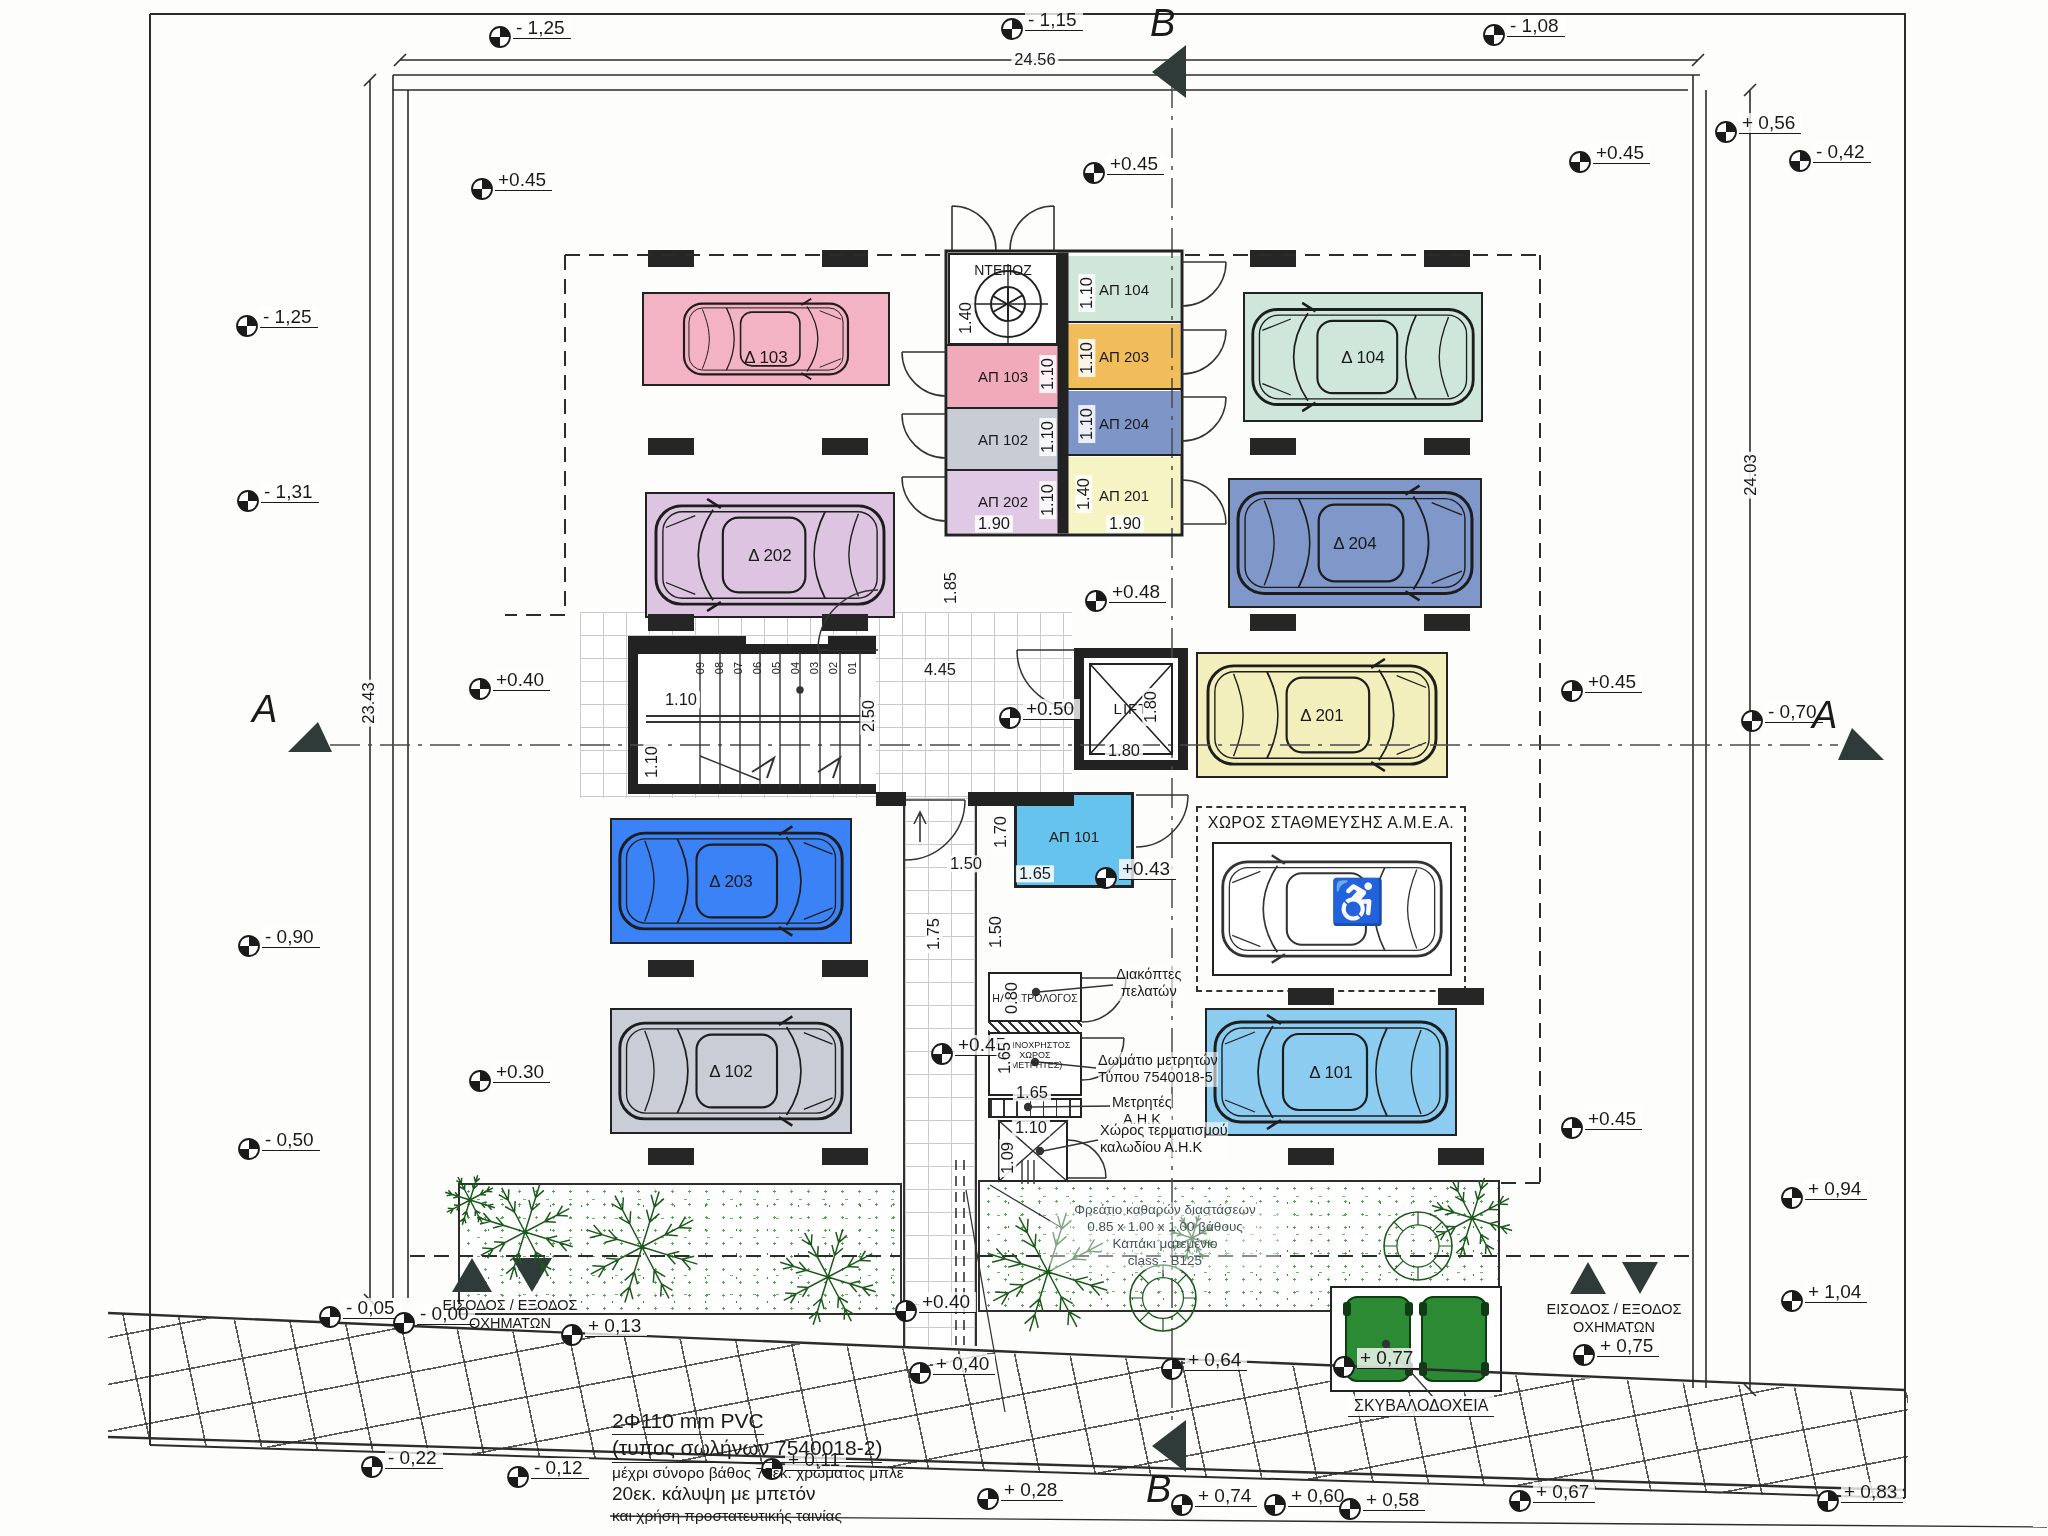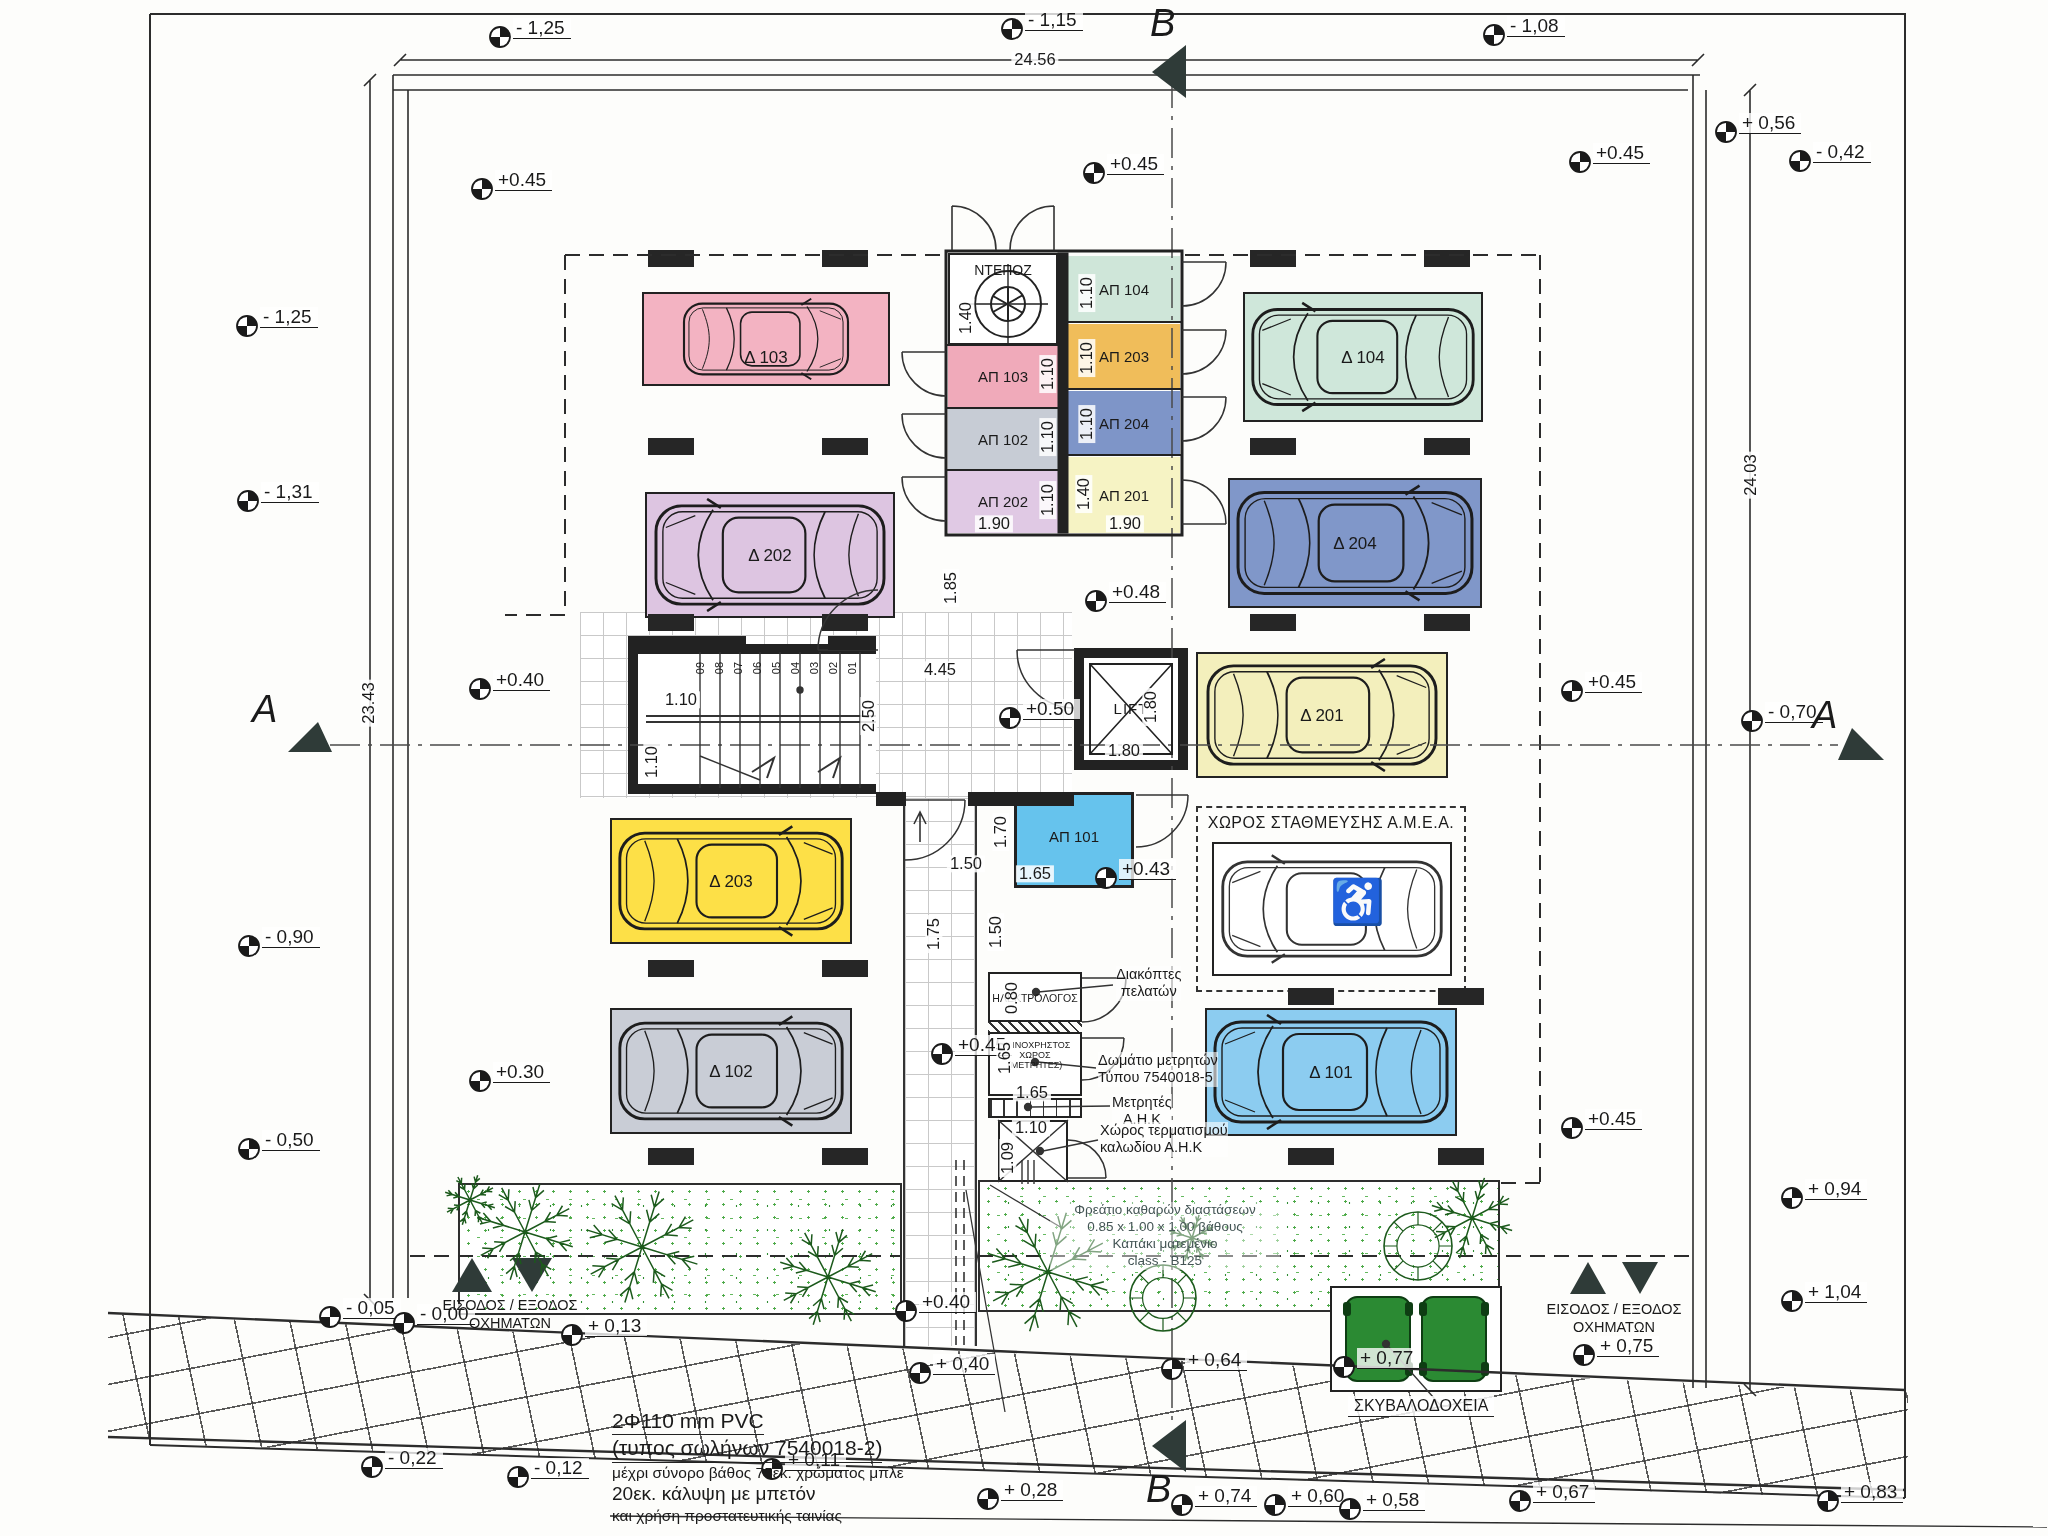--- a/index.html
+++ b/index.html
@@ -136,21 +136,21 @@
     <path d="M178,12 C198,42 198,74 178,104" stroke-width="1.8"></path>
     <path d="M64,14 C79,44 79,72 64,102" stroke-width="1.8"></path>
     <path d="M30,16 C43,48 43,68 30,100" stroke-width="1.4"></path>
     <path d="M196,18 L226,30 M196,98 L226,86" stroke-width="1.3"></path>
     <path d="M170,10 l14,-9 M170,106 l14,9" stroke-width="2.6"></path>
   </g>
           </svg>
         </div>
                <div class="stall-label" style="top:52px;">Δ 201</div>
       </div>
-      <div class="abs stall" style="left: 610px; top: 818px; width: 242px; height: 126px; background: #fde047;">
+      <div class="abs stall" style="left: 610px; top: 818px; width: 242px; height: 126px; background: #3b82f6;">
         <div style="position:absolute;inset:4px;">
           <svg width="100%" height="100%" viewBox="0 0 240 116" preserveAspectRatio="xMidYMid meet" style="position:absolute;left:0;top:0;">
   <g fill="none" stroke="#1d1d1d" stroke-width="3">
     <rect x="4" y="8" width="232" height="100" rx="26"></rect>
     <rect x="11" y="14" width="218" height="88" rx="20" stroke-width="1.4"></rect>
     <rect x="84" y="20" width="84" height="76" rx="16" stroke-width="2.2"></rect>
     <path d="M178,12 C198,42 198,74 178,104" stroke-width="1.8"></path>
     <path d="M64,14 C79,44 79,72 64,102" stroke-width="1.8"></path>
     <path d="M30,16 C43,48 43,68 30,100" stroke-width="1.4"></path>
     <path d="M196,18 L226,30 M196,98 L226,86" stroke-width="1.3"></path>

